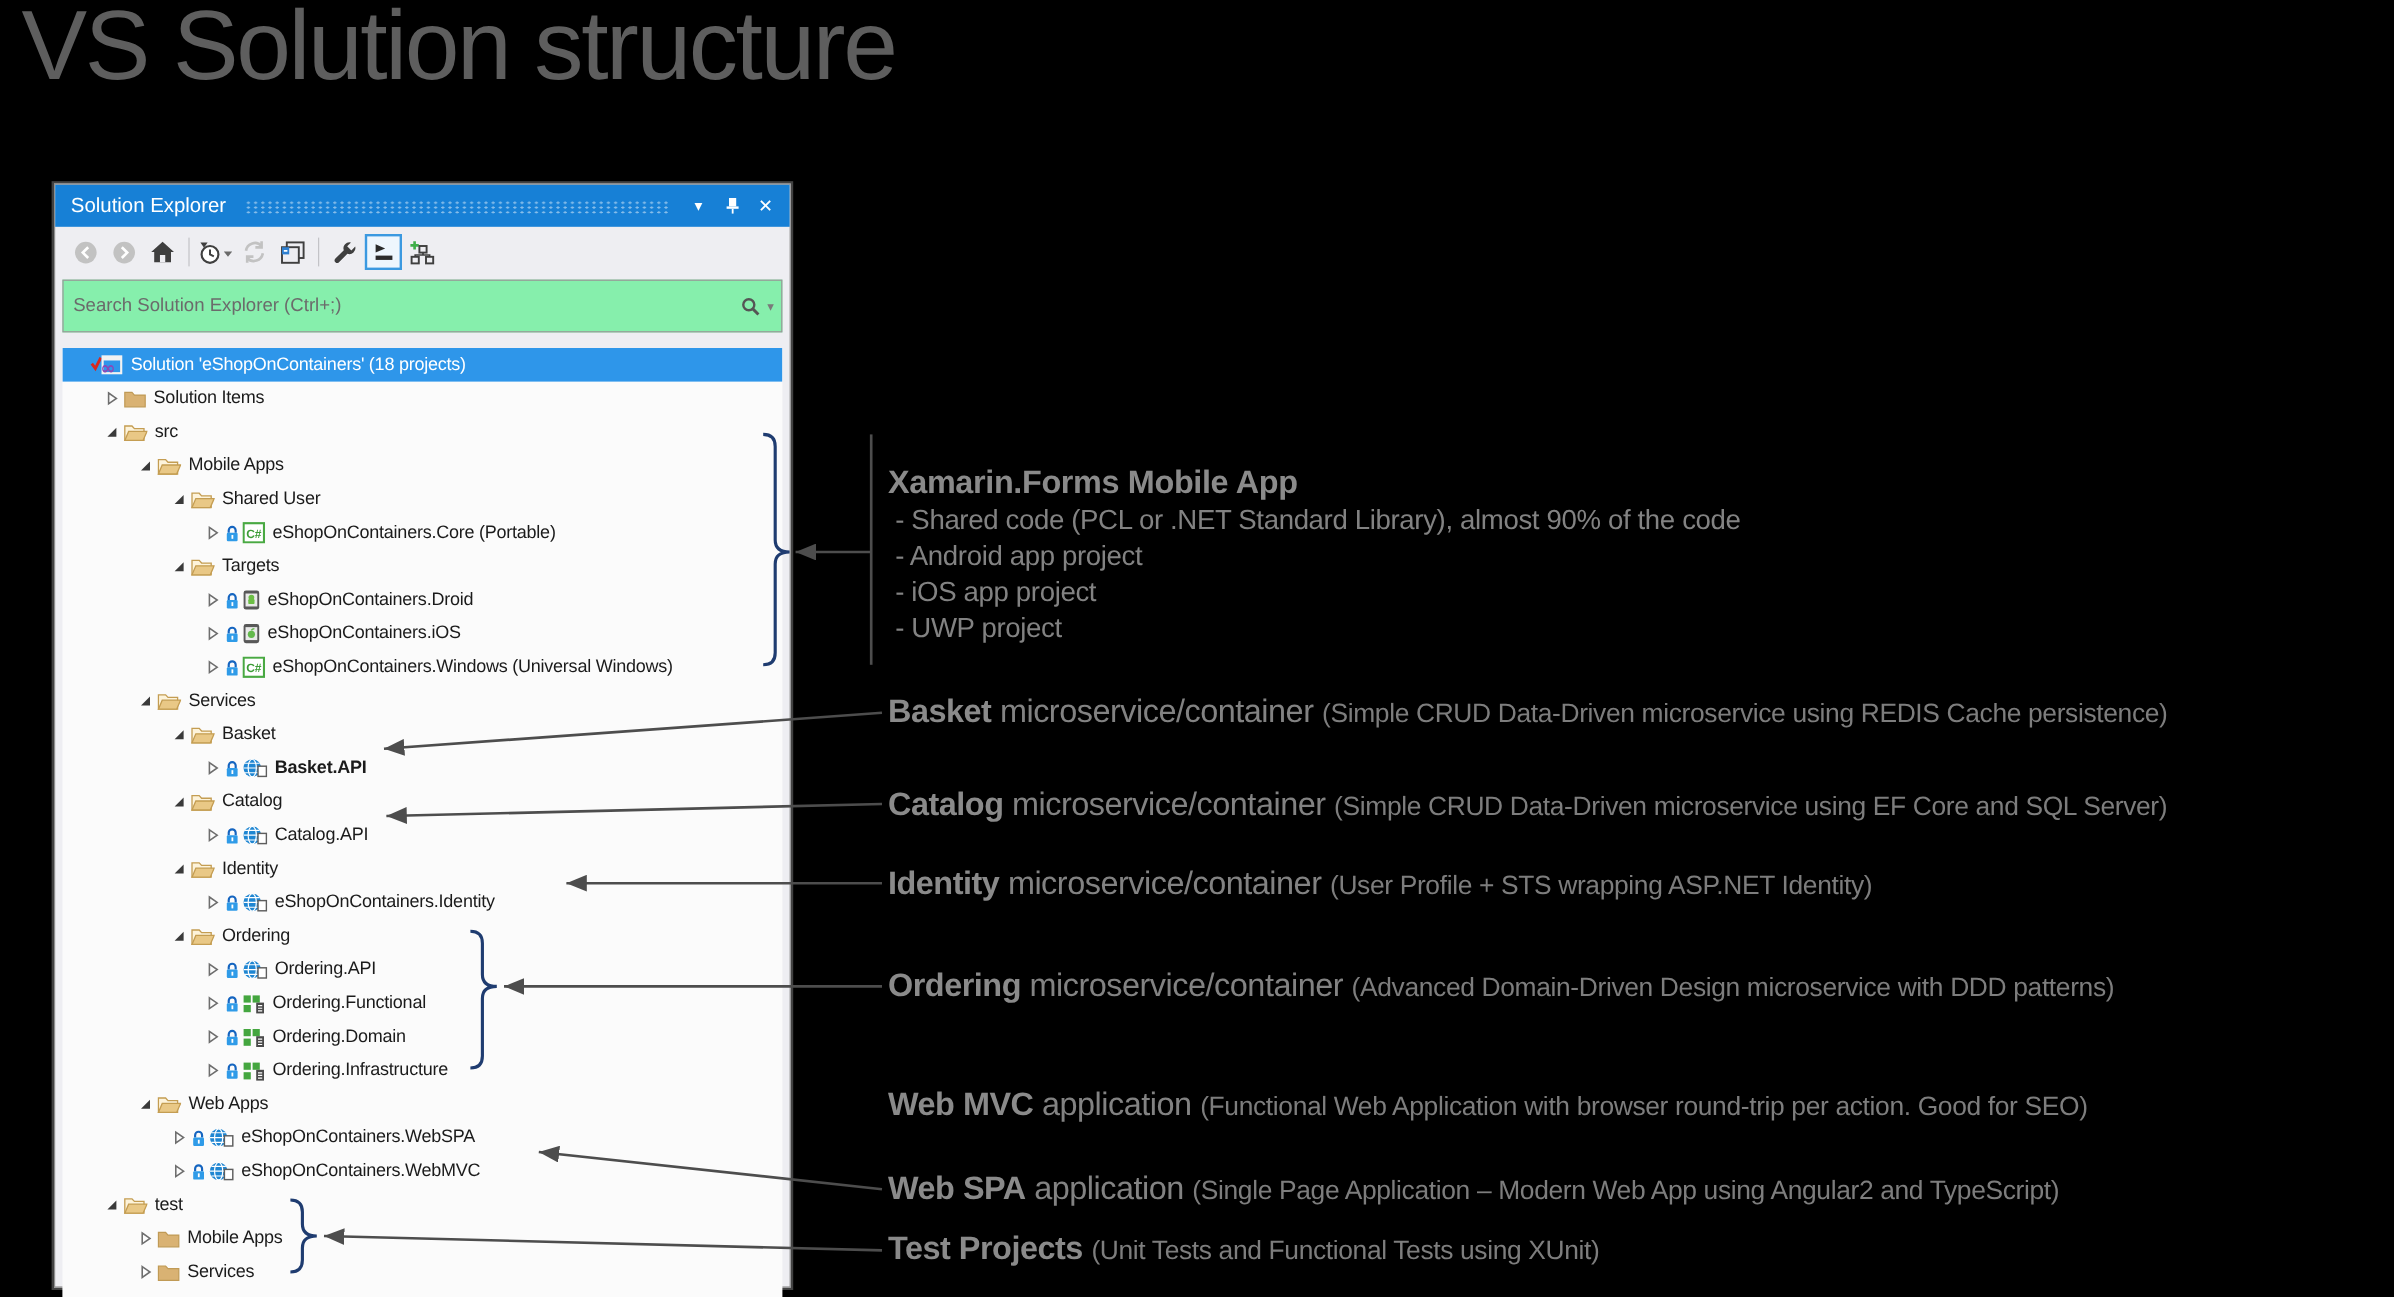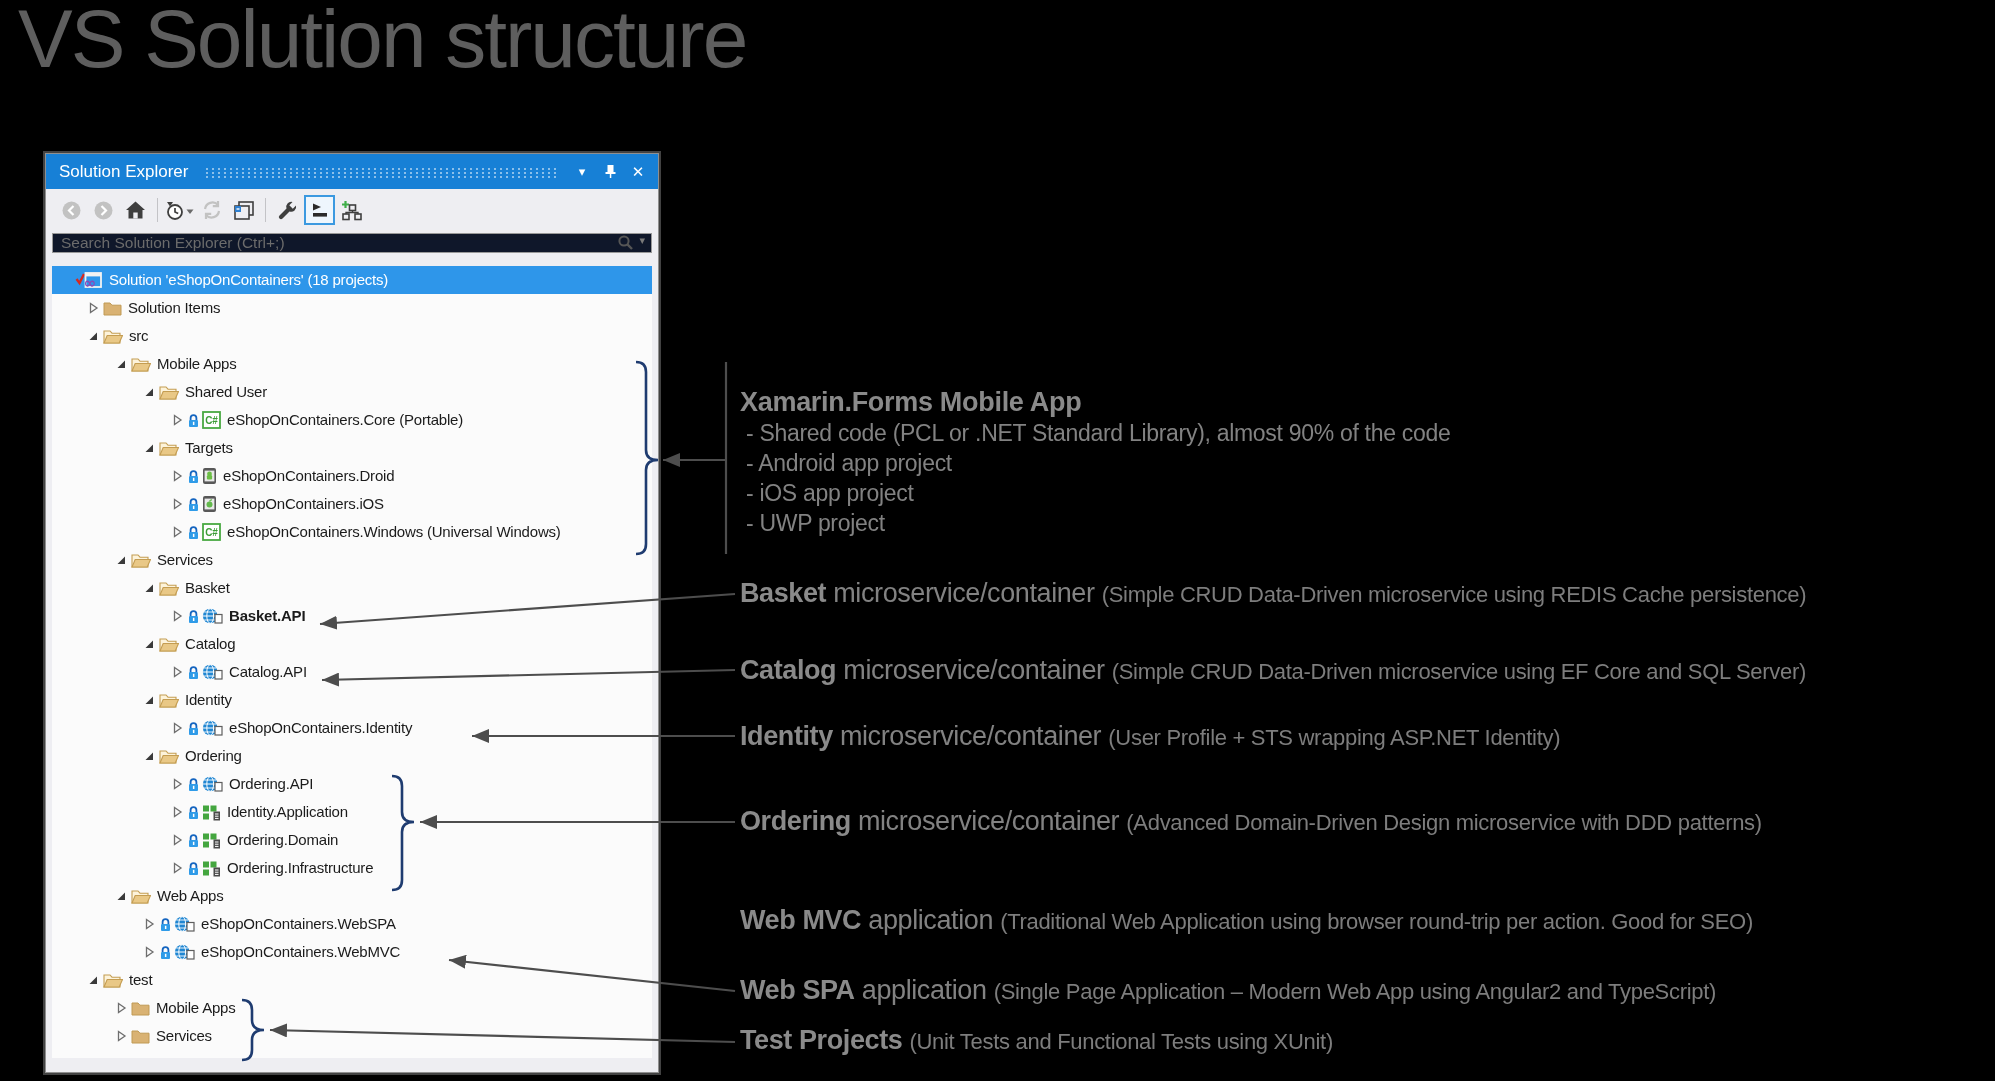--- a/index.html
+++ b/index.html
@@ -30,22 +30,22 @@
   }
   .win-controls{display:flex;align-items:center;gap:4px;}
   .win-btn{width:24px;height:22px;display:flex;align-items:center;justify-content:center;
     color:#fff;font-size:15px;}
   .toolbar{height:42px;display:flex;align-items:center;padding:0 4px;gap:1px;}
   .tb-btn{width:31px;height:30px;display:flex;align-items:center;justify-content:center;box-sizing:border-box;}
   .tb-btn.active{border:2px solid #3b99e0;background:#eef6fd;}
   .tb-sep{width:1px;height:24px;background:#c3c3c7;margin:0 5px;}
   .panel-body{padding:0 6px;box-sizing:border-box;}
   .searchbox{
-    height:20px;margin-top:2px;background:#0f172a;border:1px solid #989898;
-    box-sizing:border-box;display:flex;align-items:flex-start;padding:0 6px 0 8px;
+    height:44px;margin-top:2px;background:#86efac;border:1px solid #989898;
+    box-sizing:border-box;display:flex;align-items:center;padding:0 6px 0 8px;
   }
   .search-text{flex:1;color:#6b6b6b;font-size:15.5px;white-space:nowrap;}
   .search-caret{color:#7a7a7a;font-size:11px;margin-left:5px;}
   .tree{
     margin-top:13px;background:#fbfbfb;height:792px;overflow:hidden;position:relative;
   }
   .row{height:28px;display:flex;align-items:center;font-size:15px;
     letter-spacing:-.2px;color:#1b1b1b;white-space:nowrap;}
   .row.selected{background:#2e96ea;color:#fff;}
   .row.bold .label{font-weight:bold;}
@@ -522,21 +522,21 @@
             <svg width="19" height="17" viewBox="0 0 19 17">
               <rect x="1" y="1.5" width="6" height="6" fill="#44a63f"></rect>
               <rect x="1" y="9.5" width="6" height="6" fill="#44a63f"></rect>
               <rect x="8.5" y="1.5" width="6" height="6" fill="#44a63f"></rect>
               <rect x="11.5" y="7.5" width="6.5" height="9" fill="#4a4a4a"></rect>
               <line x1="13" y1="10" x2="16.5" y2="10" stroke="#fff" stroke-width="1"></line>
               <line x1="13" y1="12.2" x2="16.5" y2="12.2" stroke="#fff" stroke-width="1"></line>
               <line x1="13" y1="14.4" x2="16.5" y2="14.4" stroke="#fff" stroke-width="1"></line>
             </svg>
           </span>
-          <span class="label">Identity.Application</span>
+          <span class="label">Ordering.Functional</span>
         </div>
         <div class="row" style="padding-left: 118px;">
           <span class="expander">
             <svg width="14" height="14" viewBox="0 0 14 14">
               <path d="M4.5 2.5 L11 7 L4.5 11.5 Z" fill="none" stroke="#6e6e6e" stroke-width="1.3"></path>
             </svg>
           </span>
           <span class="lockbox">
             <svg width="13" height="15" viewBox="0 0 13 15">
               <path d="M3.6 7 V5 a2.9 2.9 0 0 1 5.8 0 V7" fill="none" stroke="#1565c0" stroke-width="1.8"></path>
@@ -716,15 +716,15 @@
     <div class="ann-title">Xamarin.Forms Mobile App</div>
     <div class="ann-bullet">- Shared code (PCL or .NET Standard Library), almost 90% of the code</div>
     <div class="ann-bullet">- Android app project</div>
     <div class="ann-bullet">- iOS app project</div>
     <div class="ann-bullet">- UWP project</div>
   </div>
 <div class="ann" style="top: 578px;"><span class="ann-lead">Basket</span><span class="ann-mid"> microservice/container </span><span class="ann-paren">(Simple CRUD Data-Driven microservice using REDIS Cache persistence)</span></div>
 <div class="ann" style="top: 655px;"><span class="ann-lead">Catalog</span><span class="ann-mid"> microservice/container </span><span class="ann-paren">(Simple CRUD Data-Driven microservice using EF Core and SQL Server)</span></div>
 <div class="ann" style="top: 721px;"><span class="ann-lead">Identity</span><span class="ann-mid"> microservice/container </span><span class="ann-paren">(User Profile + STS wrapping ASP.NET Identity)</span></div>
 <div class="ann" style="top: 806px;"><span class="ann-lead">Ordering</span><span class="ann-mid"> microservice/container </span><span class="ann-paren">(Advanced Domain-Driven Design microservice with DDD patterns)</span></div>
-<div class="ann" style="top: 905px;"><span class="ann-lead">Web MVC</span><span class="ann-mid"> application </span><span class="ann-paren">(Traditional Web Application using browser round-trip per action. Good for SEO)</span></div>
+<div class="ann" style="top: 905px;"><span class="ann-lead">Web MVC</span><span class="ann-mid"> application </span><span class="ann-paren">(Functional Web Application with browser round-trip per action. Good for SEO)</span></div>
 <div class="ann" style="top: 975px;"><span class="ann-lead">Web SPA</span><span class="ann-mid"> application </span><span class="ann-paren">(Single Page Application – Modern Web App using Angular2 and TypeScript)</span></div>
 <div class="ann" style="top: 1025px;"><span class="ann-lead">Test Projects</span><span class="ann-mid"> </span><span class="ann-paren">(Unit Tests and Functional Tests using XUnit)</span></div>
 
 </body></html>

